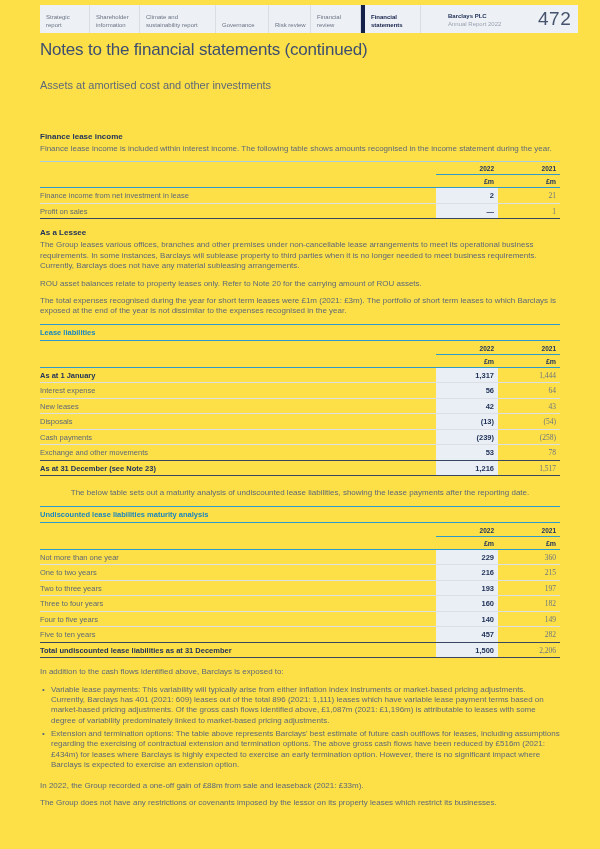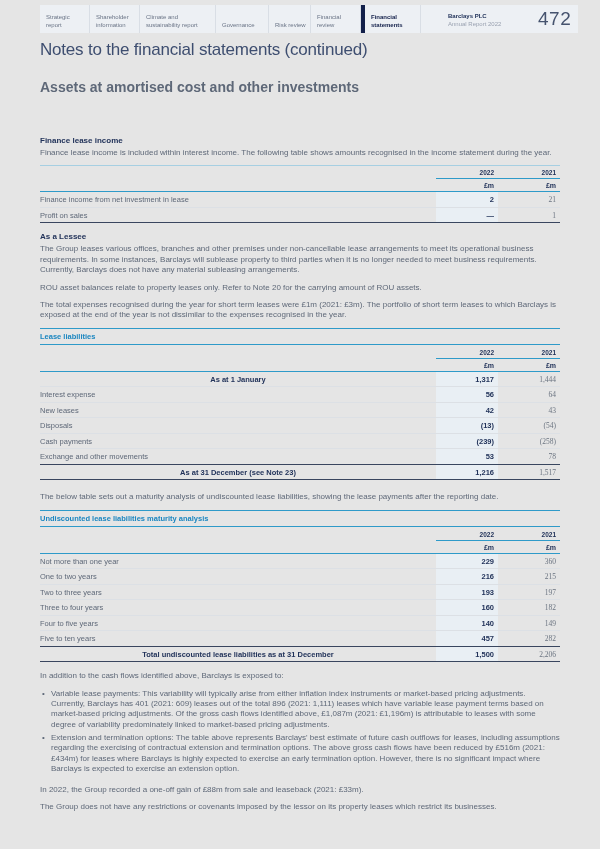--- a/index.html
+++ b/index.html
@@ -1,18 +1,18 @@
 <!DOCTYPE html>
 <html><head>
 <meta charset="utf-8">
 <style>
   * { margin:0; padding:0; box-sizing:border-box; }
   html,body { background:#ffffff; }
   .page {
-    position:relative; width:600px; height:849px; background:#e5e5e5;
+    position:relative; width:600px; height:849px; background:#fde047;
     font-family:"Liberation Sans", sans-serif; overflow:hidden;
   }
 
   
   .topbar {
     position:absolute; left:40px; top:5px; width:538px; height:28px;
     background:#edf0f4; display:flex; align-items:stretch;
   }
   .tabs { display:flex; align-items:stretch; }
   .tab {
@@ -39,21 +39,21 @@
   .brand .b1 { font-weight:bold; color:#22335a; }
   .brand .b2 { color:#9aa2b1; }
   .pagenum {
     width:40px; display:flex; align-items:center; justify-content:flex-start;
     font-size:19px; font-weight:400; color:#46536e; letter-spacing:0.5px;
   }
 
   
   .content { position:absolute; left:40px; top:40px; width:520px; }
   h1.title { font-size:17px; font-weight:400; color:#3e4e70; letter-spacing:-0.2px; margin-bottom:19px; }
-  .subtitle { font-size:14px; color:#5e6878; margin-bottom:41px;font-weight:bold; }
+  .subtitle { font-size:11px; color:#5e6878; margin-bottom:41px; }
 
   h3.shead { font-size:8px; font-weight:bold; color:#22335a; margin-bottom:3px; }
   p.body { font-size:8px; color:#5e6878; line-height:1.3; margin-bottom:7px; }
 
   
   .tablewrap { margin-top:6px; margin-bottom:9px; }
   .tcaption {
     border-top:1px solid #2e9ac9; border-bottom:1px solid #2e9ac9;
     color:#1b86c0; font-weight:bold; font-size:7.5px;
     padding:3.5px 0 2.5px; margin-bottom:1px;
@@ -66,32 +66,32 @@
   .ycell {
     font-weight:bold; color:#22335a; font-size:6.5px;
     border-bottom:1px solid #2e9ac9; padding:3px 4px 2px 1px;
   }
   .unitrow { border-bottom:1px solid #2e9ac9; }
   .ucell { font-weight:bold; color:#22335a; font-size:7px; padding:3px 4px 2px; }
   .drow + .drow { border-top:1px solid #dce0e5; }
   .drow .tlabel { color:#5e6878; font-size:7.5px; padding:3px 0 2.5px; }
   .drow .v2022 { background:#e9eff4; font-weight:bold; color:#22335a; font-size:7.5px; padding:3px 4px 2.5px; }
   .drow .v2021 { color:#6b7481; font-size:7.5px; padding:3px 4px 2.5px;font-family:Liberation Serif, serif; }
-  .drow.bold .tlabel, .drow.total .tlabel { font-weight:bold; color:#22335a;text-align:center; }
+  .drow.bold .tlabel, .drow.total .tlabel { font-weight:bold; color:#22335a; }
   .drow.total { border-top:1px solid #39465f; }
 
   
   .intro { margin-bottom:3px; }
   .bullet { display:flex; font-size:8px; color:#5e6878; line-height:1.3; margin-bottom:3px; }
   .bullet .dot { width:11px; padding-left:2px; }
   .bullet .dot::before { content:"\2022"; }
   .bullet .btext { flex:1; }
   .closing1 { margin-top:10px; margin-bottom:7px; }
 
-  .mt-para { margin-top:12px; margin-bottom:21px; }
+  .mt-para { margin-top:12px; margin-bottom:21px;text-align:center; }
 </style>
 </head>
 <body>
 
 <div class="page">
 
   <header class="topbar">
     <div class="tabs">
         <div class="tab">Strategic report</div>
         <div class="tab">Shareholder information</div>

